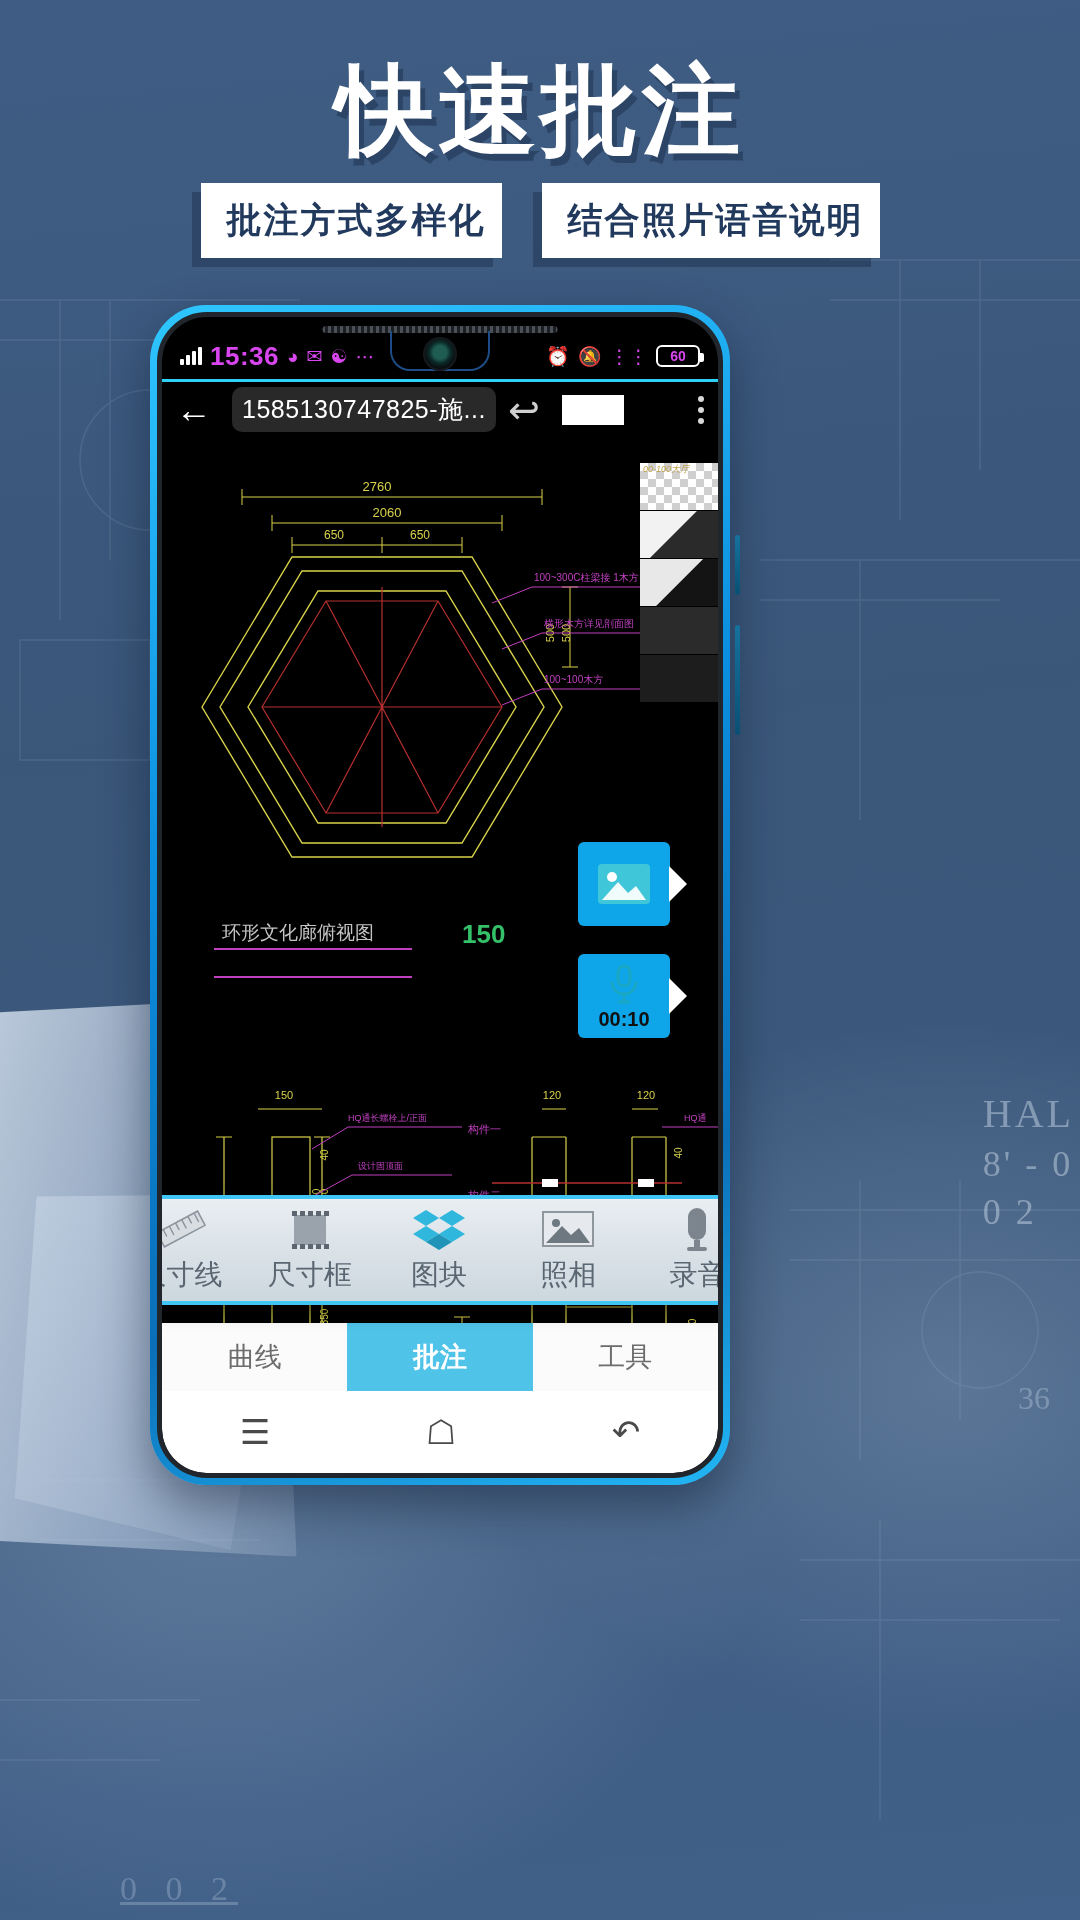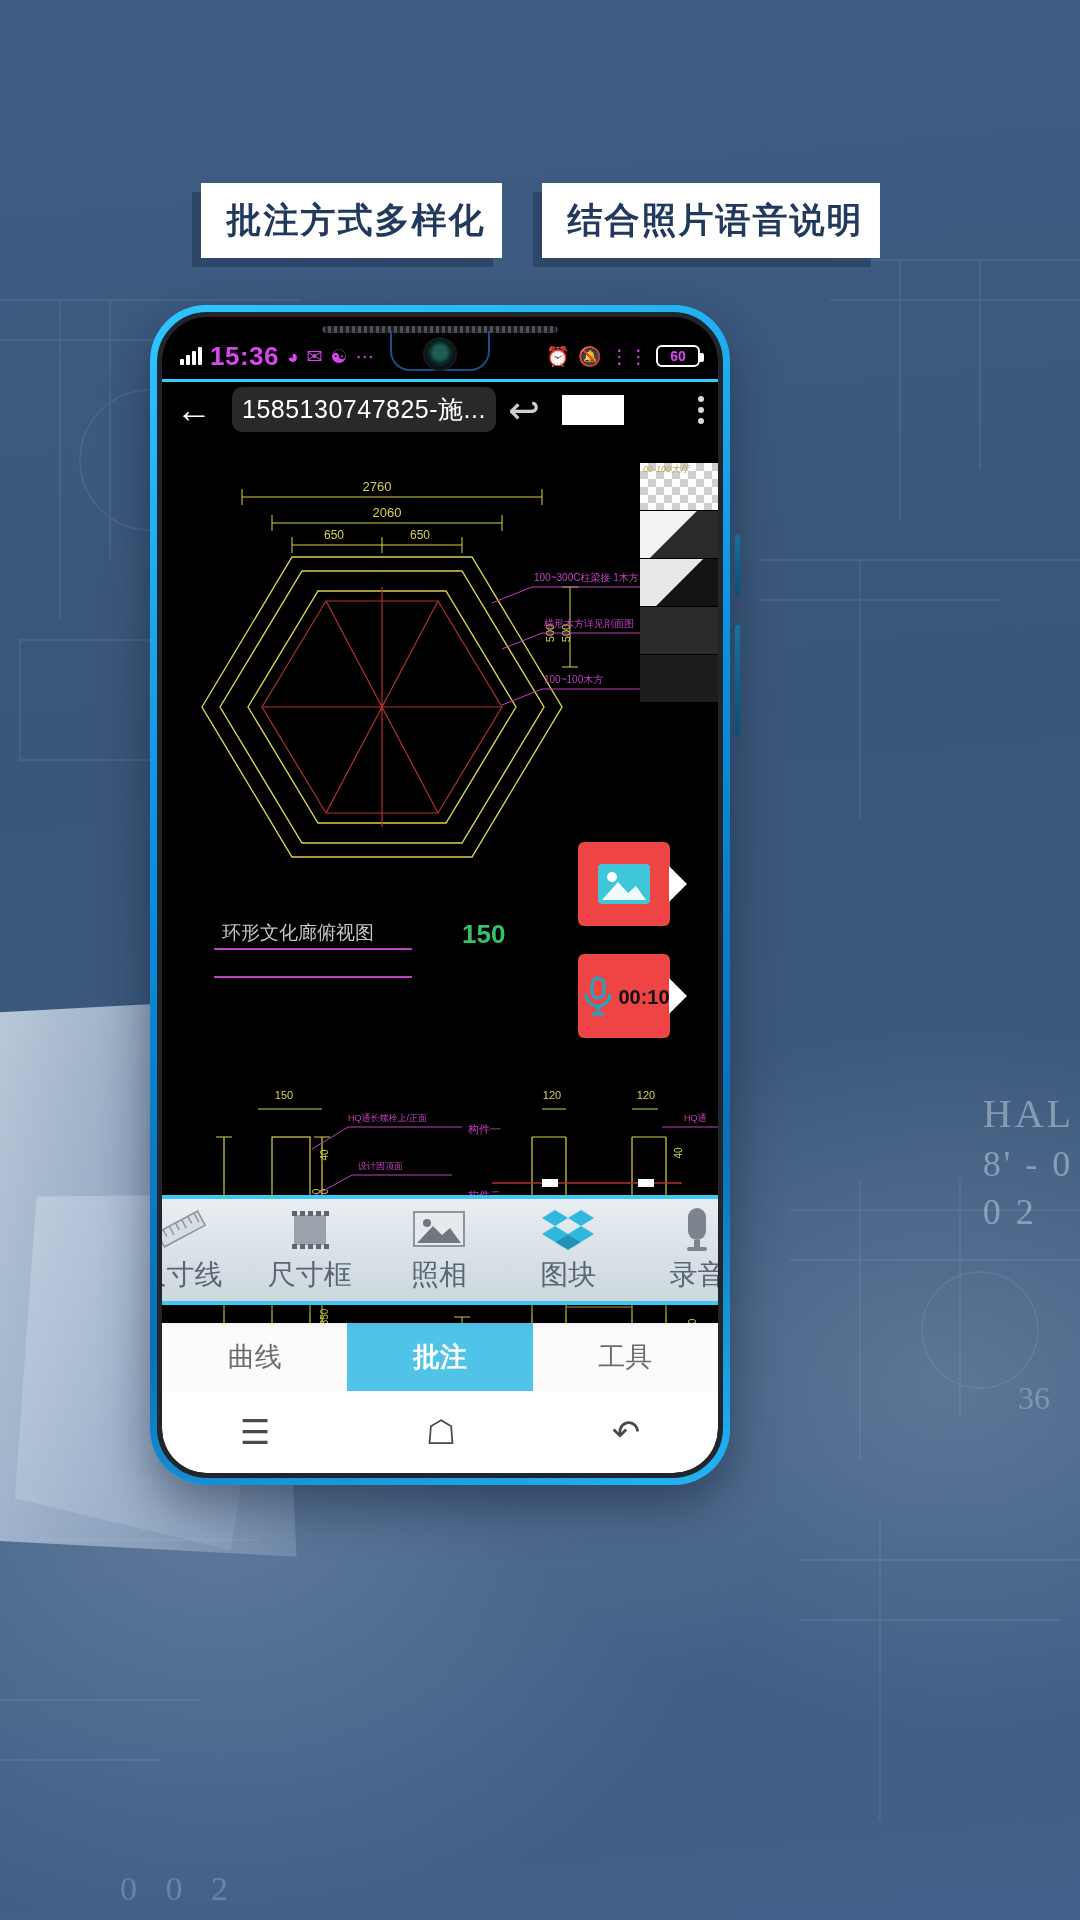--- a/index.html
+++ b/index.html
@@ -48,20 +48,21 @@
   .bg-num {
     position: absolute; right: 30px; top: 1380px;
     font-size: 32px; color: rgba(220,232,246,.30);
     font-family: "Liberation Serif", serif;
   }
   .bg-bnum {
     position: absolute; left: 120px; bottom: 12px;
     font-size: 34px; letter-spacing: 10px;
     color: rgba(215,228,245,.26);
     font-family: "Liberation Serif", serif;
+    text-decoration: underline;
   }
 
   
   .headline {
     position: absolute; top: 46px; left: 0; right: 0;
     text-align: center;
     font-size: 98px; font-weight: bold; color: #ffffff;
     letter-spacing: 4px;
     text-shadow: 5px 7px 0 rgba(22,40,66,.45);
   }
@@ -180,23 +181,23 @@
   }
   .sw-g1 { background: linear-gradient(135deg,#f2f2f2 0 45%, #2a2a2a 46% 100%); }
   .sw-g2 { background: linear-gradient(135deg,#e8e8e8 0 50%, #141414 51% 100%); }
   .sw-dark { background: #2b2b2b; }
   .sw-dark2 { background: #1d1d1d; }
   .sw-lbl { font-size: 9px; color: #c0a24a; padding-left: 3px; font-style: italic; }
 
   
   .chip {
     position: absolute; right: 48px;
-    width: 92px; height: 84px; background: #ef4444;
+    width: 92px; height: 84px; background: #0ea5e9;
     border-radius: 6px;
-    display: flex; align-items: center; justify-content: center;
+    display: flex; flex-direction: column; align-items: center; justify-content: center;
   }
   .chip::after {
     content:""; position:absolute; right:-17px; top: 50%; transform: translateY(-50%);
     border: 18px solid transparent; border-left-color: #fff; border-right: 0;
   }
   .chip-img { top: 405px; }
   .chip-rec { top: 517px; }
   .rec-time { font-size: 20px; font-weight: bold; color: #111; margin-top: 2px; }
 
   
@@ -262,20 +263,21 @@
   <div class="bg-paper2"></div>
 
   <div class="bg-text-right">
     <div class="bg-hal">HAL</div>
     <div class="bg-sub">8' - 0</div>
     <div class="bg-sub">0 2</div>
   </div>
   <div class="bg-num">36</div>
   <div class="bg-bnum">0 0 2</div>
 
+  <div class="headline">快速批注</div>
 
   <div class="badges">
     <div class="badge">批注方式多样化</div>
     <div class="badge">结合照片语音说明</div>
   </div>
 
   <div class="phone">
     <div class="side-btn" style="top:230px;height:60px"></div>
     <div class="side-btn" style="top:320px;height:110px"></div>
     <div class="phone-inner">
@@ -489,44 +491,44 @@
                     <rect x="30" y="37" width="5" height="5"></rect>
                   <rect x="38" y="37" width="5" height="5"></rect>
                 </g>
               </svg>
             </span>
             <span class="anno-label">尺寸框</span>
           </div>
 
           <div class="anno-item">
             <span class="anno-ic">
-              <svg width="54" height="42" viewBox="0 0 54 42">
-                <rect x="2" y="4" width="50" height="34" fill="#e6eaee" stroke="#8e969e" stroke-width="2"></rect>
-                <circle cx="15" cy="15" r="4" fill="#6e7880"></circle>
-                <path d="M5 35 L21 18 L30 27 L38 20 L49 35 Z" fill="#6e7880"></path>
-              </svg>
-            </span>
-            <span class="anno-label">照相</span>
-          </div>
-
-          <div class="anno-item">
-            <span class="anno-ic">
               <svg width="52" height="44" viewBox="0 0 52 44">
                 <path d="M13 3 L26 11 L13 19 L0 11 Z" fill="#2fb7dd"></path>
                 <path d="M39 3 L52 11 L39 19 L26 11 Z" fill="#2fb7dd"></path>
                 <path d="M13 19 L26 27 L13 35 L0 27 Z" fill="#2fb7dd"></path>
                 <path d="M39 19 L52 27 L39 35 L26 27 Z" fill="#2fb7dd"></path>
                 <path d="M26 27 L39 35 L26 43 L13 35 Z" fill="#1f94b8"></path>
               </svg>
             </span>
             <span class="anno-label">图块</span>
           </div>
 
           <div class="anno-item">
             <span class="anno-ic">
+              <svg width="54" height="42" viewBox="0 0 54 42">
+                <rect x="2" y="4" width="50" height="34" fill="#e6eaee" stroke="#8e969e" stroke-width="2"></rect>
+                <circle cx="15" cy="15" r="4" fill="#6e7880"></circle>
+                <path d="M5 35 L21 18 L30 27 L38 20 L49 35 Z" fill="#6e7880"></path>
+              </svg>
+            </span>
+            <span class="anno-label">照相</span>
+          </div>
+
+          <div class="anno-item">
+            <span class="anno-ic">
               <svg width="34" height="46" viewBox="0 0 34 46">
                 <rect x="8" y="2" width="18" height="32" rx="9" fill="#7c858d"></rect>
                 <rect x="14" y="34" width="6" height="7" fill="#7c858d"></rect>
                 <rect x="7" y="41" width="20" height="4" rx="2" fill="#7c858d"></rect>
               </svg>
             </span>
             <span class="anno-label">录音</span>
           </div>
         </div>
 

